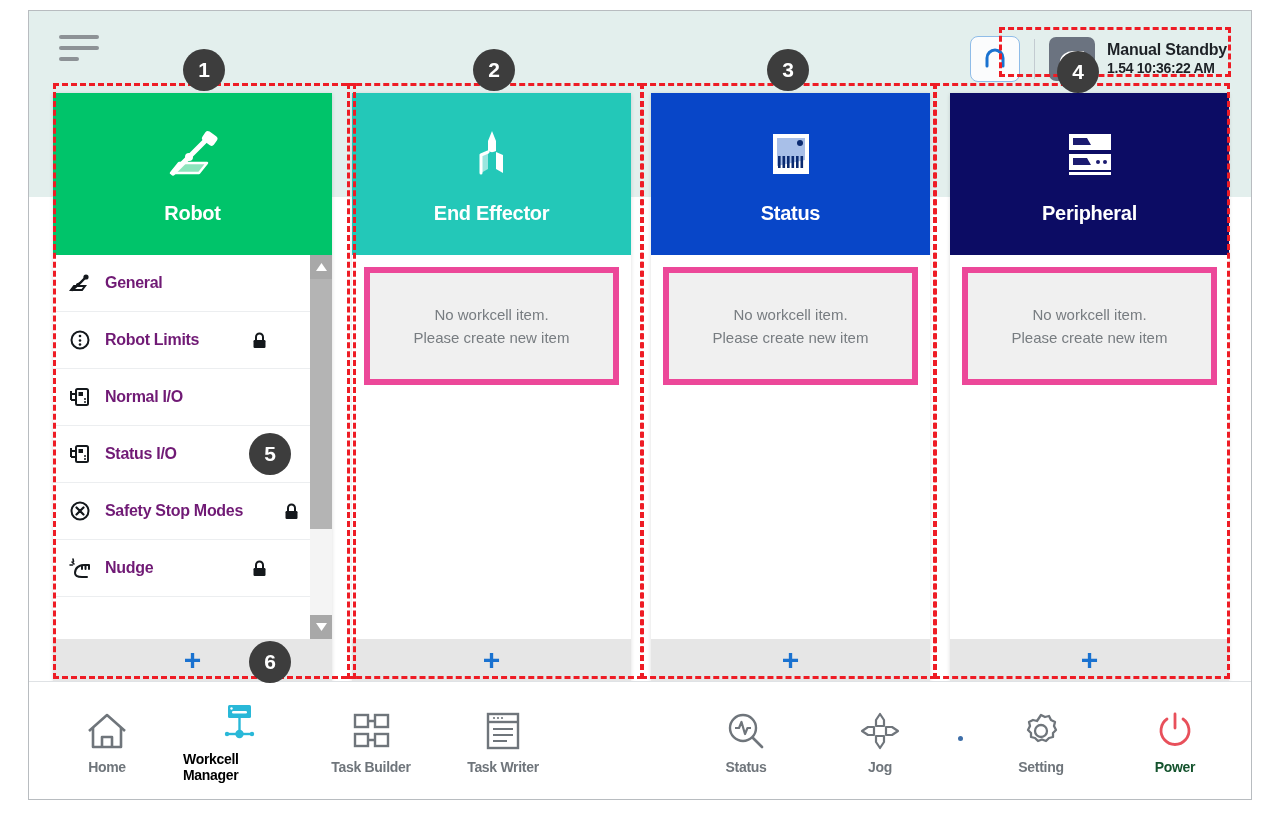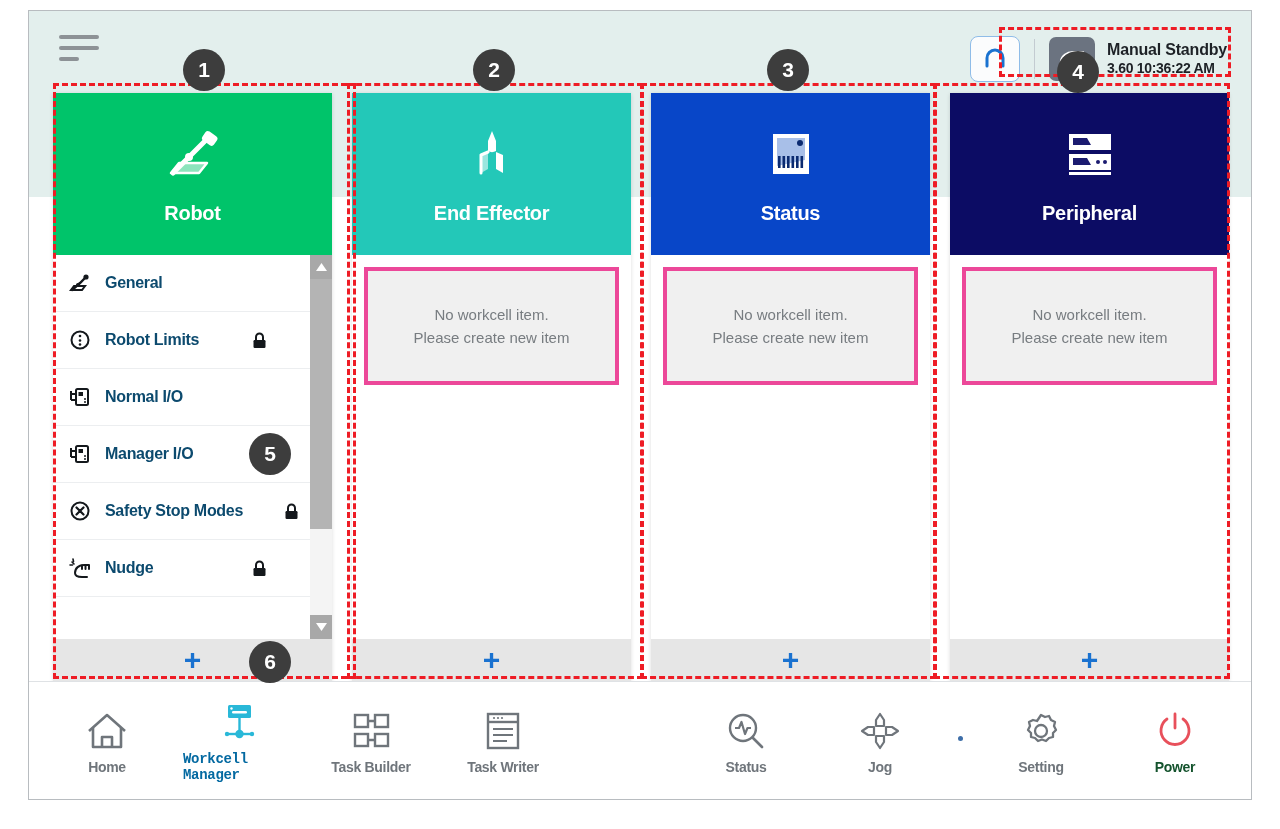--- a/index.html
+++ b/index.html
@@ -100,21 +100,21 @@
     cursor: pointer;
   }
   .plus {
     color: #1a72d0; font-size: 30px; font-weight: bold;
     line-height: 1; user-select: none;
   }
 
   
   .empty-card {
     margin: 12px; height: 118px;
-    background: #f0f0f0; border: 4px solid #ec4899;
+    background: #f0f0f0; border: 6px solid #ec4899;
     display: flex; flex-direction: column;
     align-items: center; justify-content: center;
     gap: 6px;
   }
   .empty-card span {
     font-size: 15px; color: #777c80;
   }
 
   
   .item-list {
@@ -125,21 +125,21 @@
     height: 57px; display: flex; align-items: center;
     border-bottom: 1px solid #eceef0;
     padding: 0 10px 0 12px; cursor: pointer;
   }
   .li-icon {
     width: 30px; display: flex; align-items: center; justify-content: center;
     flex: 0 0 30px;
   }
   .li-label {
     flex: 1; margin-left: 10px;
-    font-size: 16px; font-weight: bold; color: #0c4a6e;
+    font-size: 16px; font-weight: bold; color: #701a75;
     letter-spacing: -0.3px; white-space: nowrap;
   }
   .li-lock { width: 18px; display: flex; justify-content: center; }
 
   
   .sb-track {
     position: absolute; right: 0; top: 0; bottom: 0; width: 22px;
     background: #f4f4f4;
   }
   .sb-arrow {
@@ -168,21 +168,21 @@
     width: 112px; height: 92px;
     display: flex; flex-direction: column;
     align-items: center; justify-content: center; gap: 8px;
     cursor: pointer;
   }
   .nav-item .ng { height: 44px; display: flex; align-items: flex-end; }
   .nav-label {
     font-size: 14px; font-weight: bold; color: #6f757b;
     letter-spacing: -0.3px;
   }
-  .nav-item.active .nav-label { color: #0369a1; font-family: Liberation Mono, monospace; }
+  .nav-item.active .nav-label { color: #000000; }
   .nav-item.power .nav-label { color: #14532d; }
   .nav-dot {
     width: 5px; height: 5px; border-radius: 50%;
     background: #3e6ea8; margin-bottom: 4px;
   }
 
   
   .anno-box {
     position: absolute;
     border: 3px dashed #ee1c25;
@@ -219,21 +219,21 @@
       </div>
       <div class="vdiv"></div>
       <div class="mode-icon">
         <svg width="30" height="26" viewBox="0 0 30 26">
           <path d="M4 16 C4 10 10 6 16 6 L26 6 M26 6 L26 10 M22 6 L22 10 M18 6 L18 10
                    M4 16 C4 20 9 22 14 22 L22 22" fill="none" stroke="#ffffff" stroke-width="2.2" stroke-linecap="round" stroke-linejoin="round"></path>
         </svg>
       </div>
       <div class="status-text">
         <div class="status-title">Manual Standby</div>
-        <div class="status-time">3.60 10:36:22 AM</div>
+        <div class="status-time">1.54 10:36:22 AM</div>
       </div>
     </div>
   </div>
 
   <div class="columns">
 
     <div class="column">
       <div class="col-header" style="background:#00C46A">
         <div class="glyph">
           <svg width="56" height="50" viewBox="0 0 56 50">
@@ -299,21 +299,21 @@
           <div class="list-item">
             <span class="li-icon">
               <svg width="22" height="22" viewBox="0 0 22 22">
                 <rect x="7" y="3" width="12" height="16" rx="1.5" fill="none" stroke="#14181c" stroke-width="2"></rect>
                 <rect x="9.5" y="6" width="4.5" height="4" fill="#14181c"></rect>
                 <circle cx="16" cy="13" r="1" fill="#14181c"></circle>
                 <circle cx="16" cy="16" r="1" fill="#14181c"></circle>
                 <path d="M7 8 H2 M2 5 V14 M2 14 H7" fill="none" stroke="#14181c" stroke-width="2"></path>
               </svg>
             </span>
-            <span class="li-label">Manager I/O</span>
+            <span class="li-label">Status I/O</span>
             <span class="li-lock" style="margin-right:32px">
               <svg width="15" height="17" viewBox="0 0 15 17">
                 <path d="M4 8 V5 a3.5 3.5 0 0 1 7 0 V8" fill="none" stroke="#14181c" stroke-width="2"></path>
                 <rect x="1.5" y="8" width="12" height="8" rx="1.2" fill="#14181c"></rect>
               </svg>
             </span>
           </div>
 
           <div class="list-item">
             <span class="li-icon">

